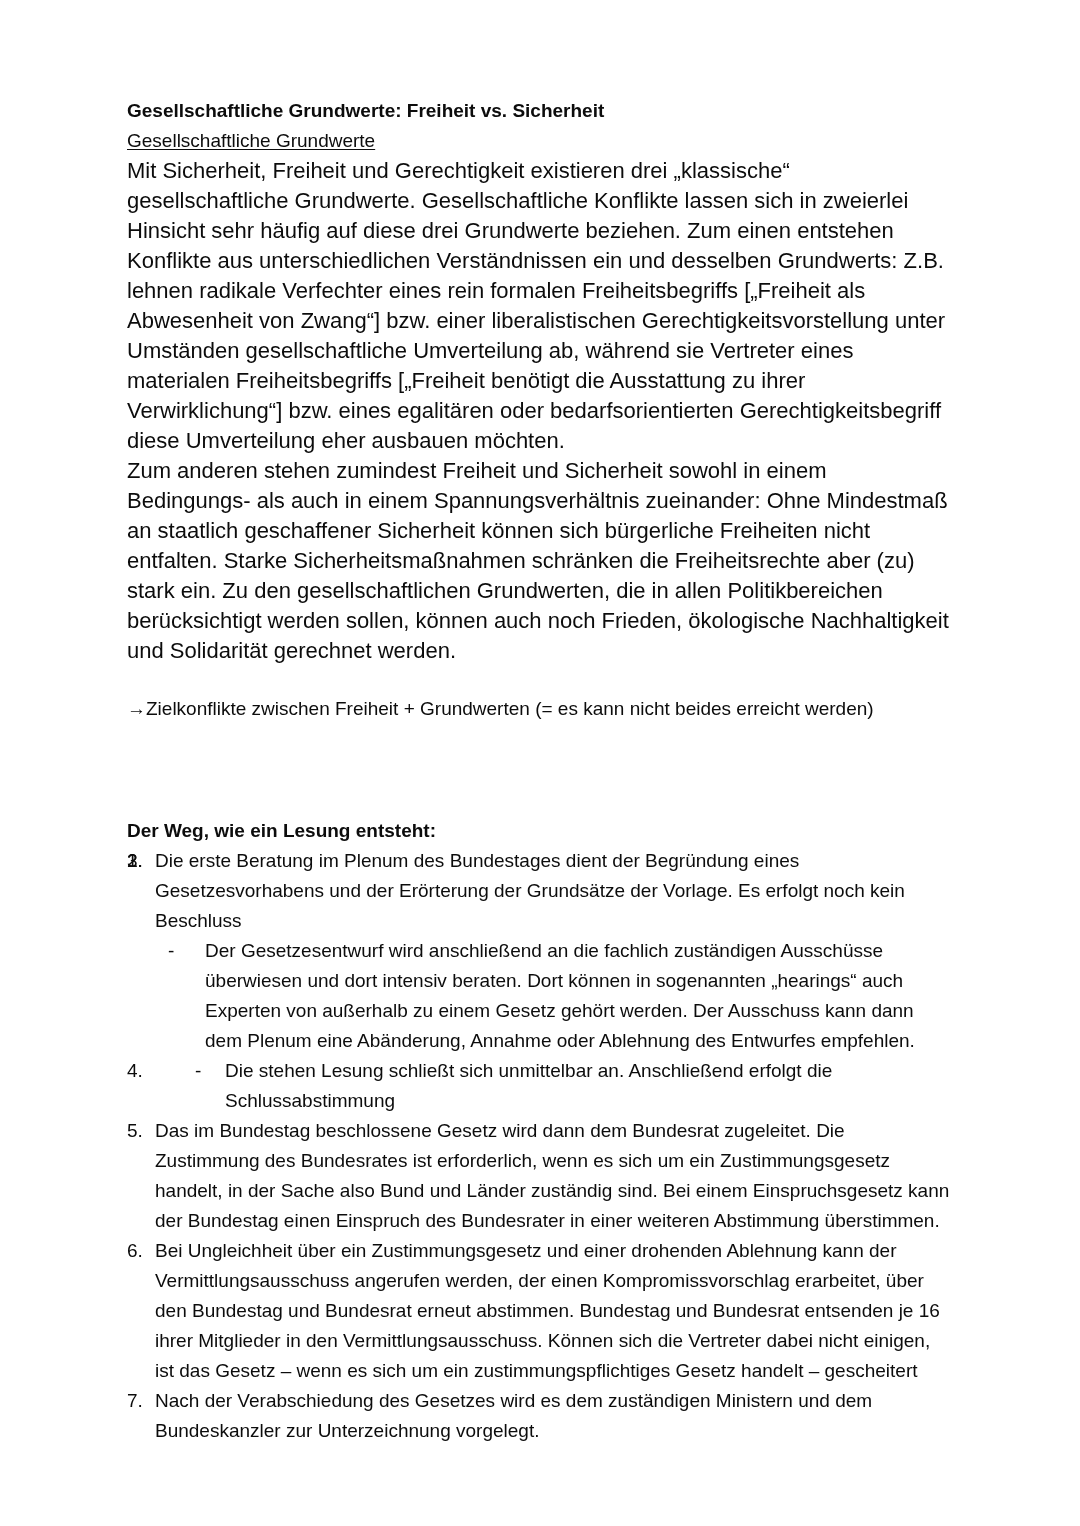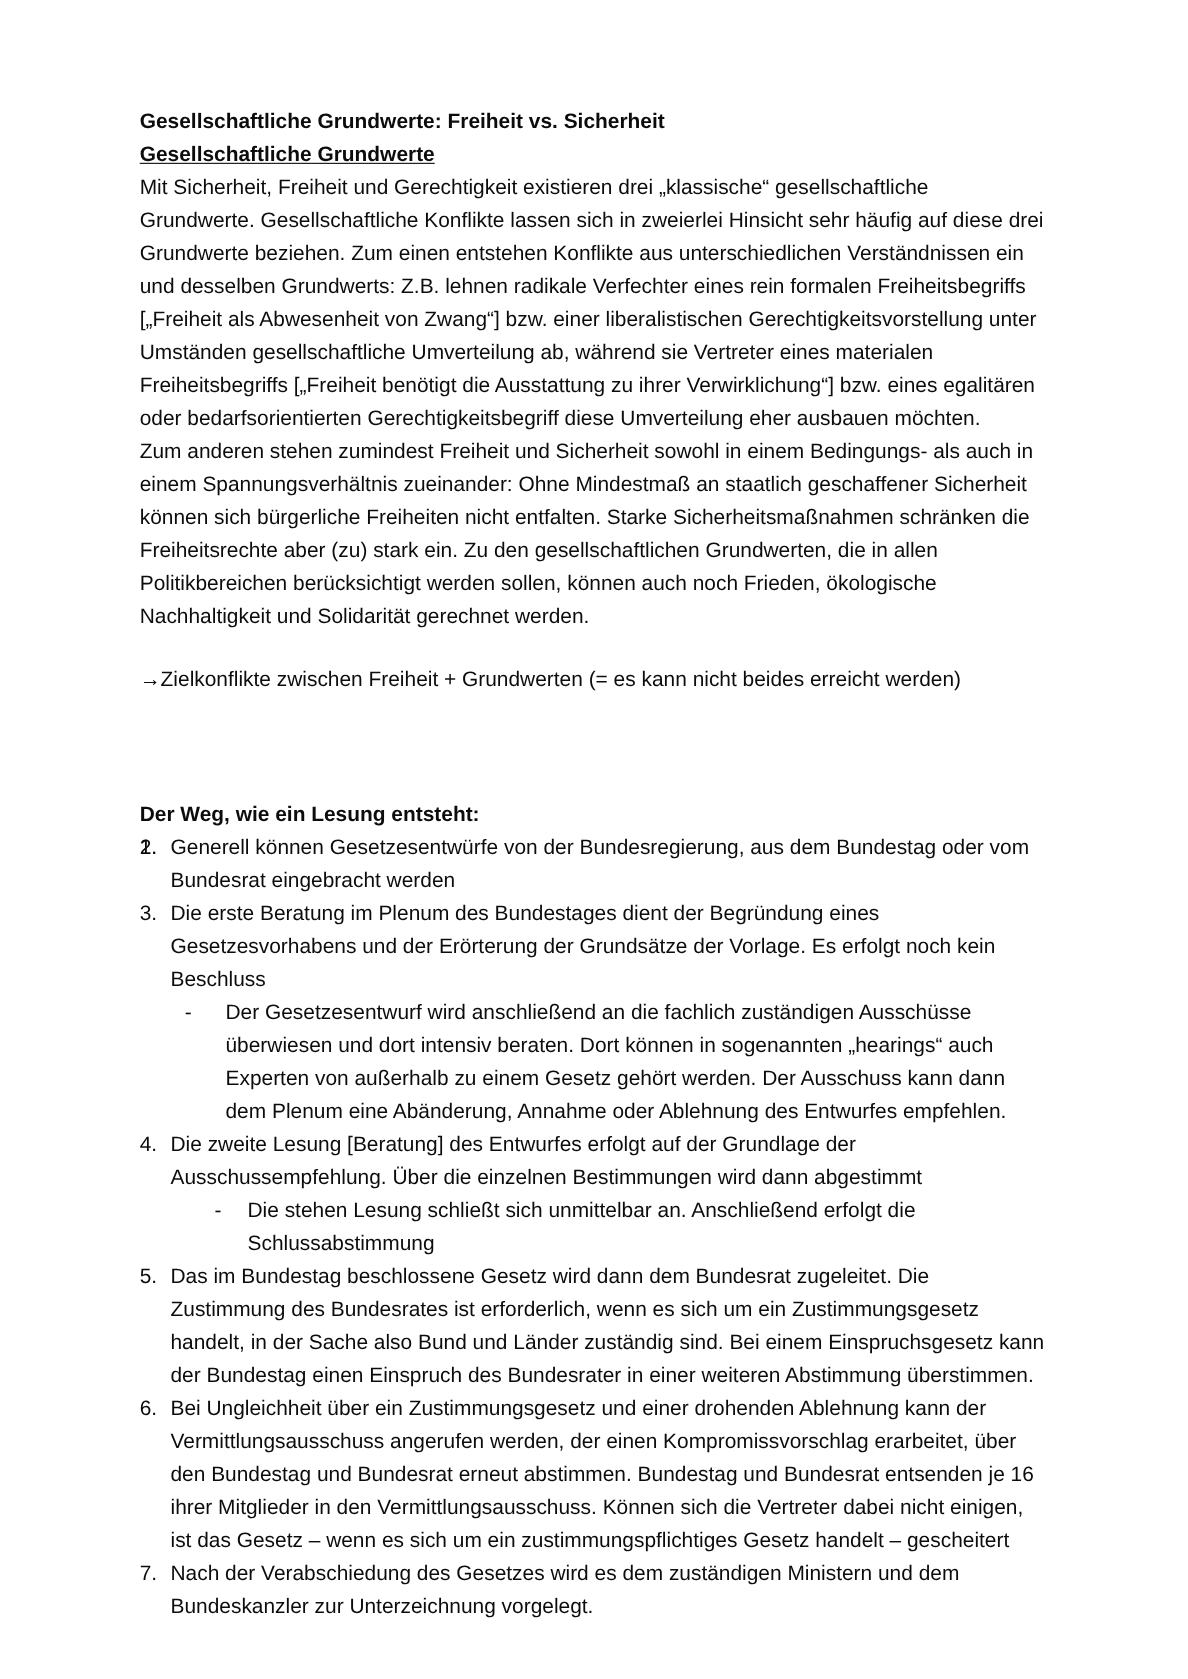--- a/index.html
+++ b/index.html
@@ -26,27 +26,27 @@
   .doc-heading {
     font-size: 19px;
     line-height: 30px;
     font-weight: bold;
     text-underline-offset: 2px;
     white-space: nowrap;
   }
   .sub-heading {
     font-size: 19px;
     line-height: 30px;
-    font-weight: bold;
+    font-weight: normal;
     text-decoration: underline;
     text-underline-offset: 2px;
     white-space: nowrap;
   }
   .body-par {
-    font-size: 19px;
+    font-size: 22px;
     line-height: 30px;
     text-align: left;
     margin: 0;
   }
   .arrow-line {
     font-size: 19px;
     line-height: 30px;
     margin-top: 28px;
   }
   .section-gap {
@@ -115,37 +115,35 @@
     <div class="doc-heading">Der Weg, wie ein Lesung entsteht:</div>
 
     <ol class="num-list">
 
       <li class="num-item">
         <span class="num-marker">1.</span>
       </li>
 
       <li class="num-item">
         <span class="num-marker">2.</span>
-        <span>Generell können Gesetzesentwürfe von der Bundesregierung, aus dem Bundestag oder vom Bundesrat eingebracht werden</span>
       </li>
 
       <li class="num-item">
         <span class="num-marker">3.</span>
         <span>Die erste Beratung im Plenum des Bundestages dient der Begründung eines Gesetzesvorhabens und der Erörterung der Grundsätze der Vorlage. Es erfolgt noch kein Beschluss</span>
         <ul class="sub-list">
           <li class="sub-item level-a">
             <span class="sub-marker">-</span>
             <span>Der Gesetzesentwurf wird anschließend an die fachlich zuständigen Ausschüsse überwiesen und dort intensiv beraten. Dort können in sogenannten „hearings“ auch Experten von außerhalb zu einem Gesetz gehört werden. Der Ausschuss kann dann dem Plenum eine Abänderung, Annahme oder Ablehnung des Entwurfes empfehlen.</span>
           </li>
         </ul>
       </li>
 
       <li class="num-item">
         <span class="num-marker">4.</span>
-        <span>Die zweite Lesung [Beratung] des Entwurfes erfolgt auf der Grundlage der Ausschussempfehlung. Über die einzelnen Bestimmungen wird dann abgestimmt</span>
         <ul class="sub-list">
           <li class="sub-item level-b">
             <span class="sub-marker">-</span>
             <span>Die stehen Lesung schließt sich unmittelbar an. Anschließend erfolgt die Schlussabstimmung</span>
           </li>
         </ul>
       </li>
 
       <li class="num-item">
         <span class="num-marker">5.</span>

